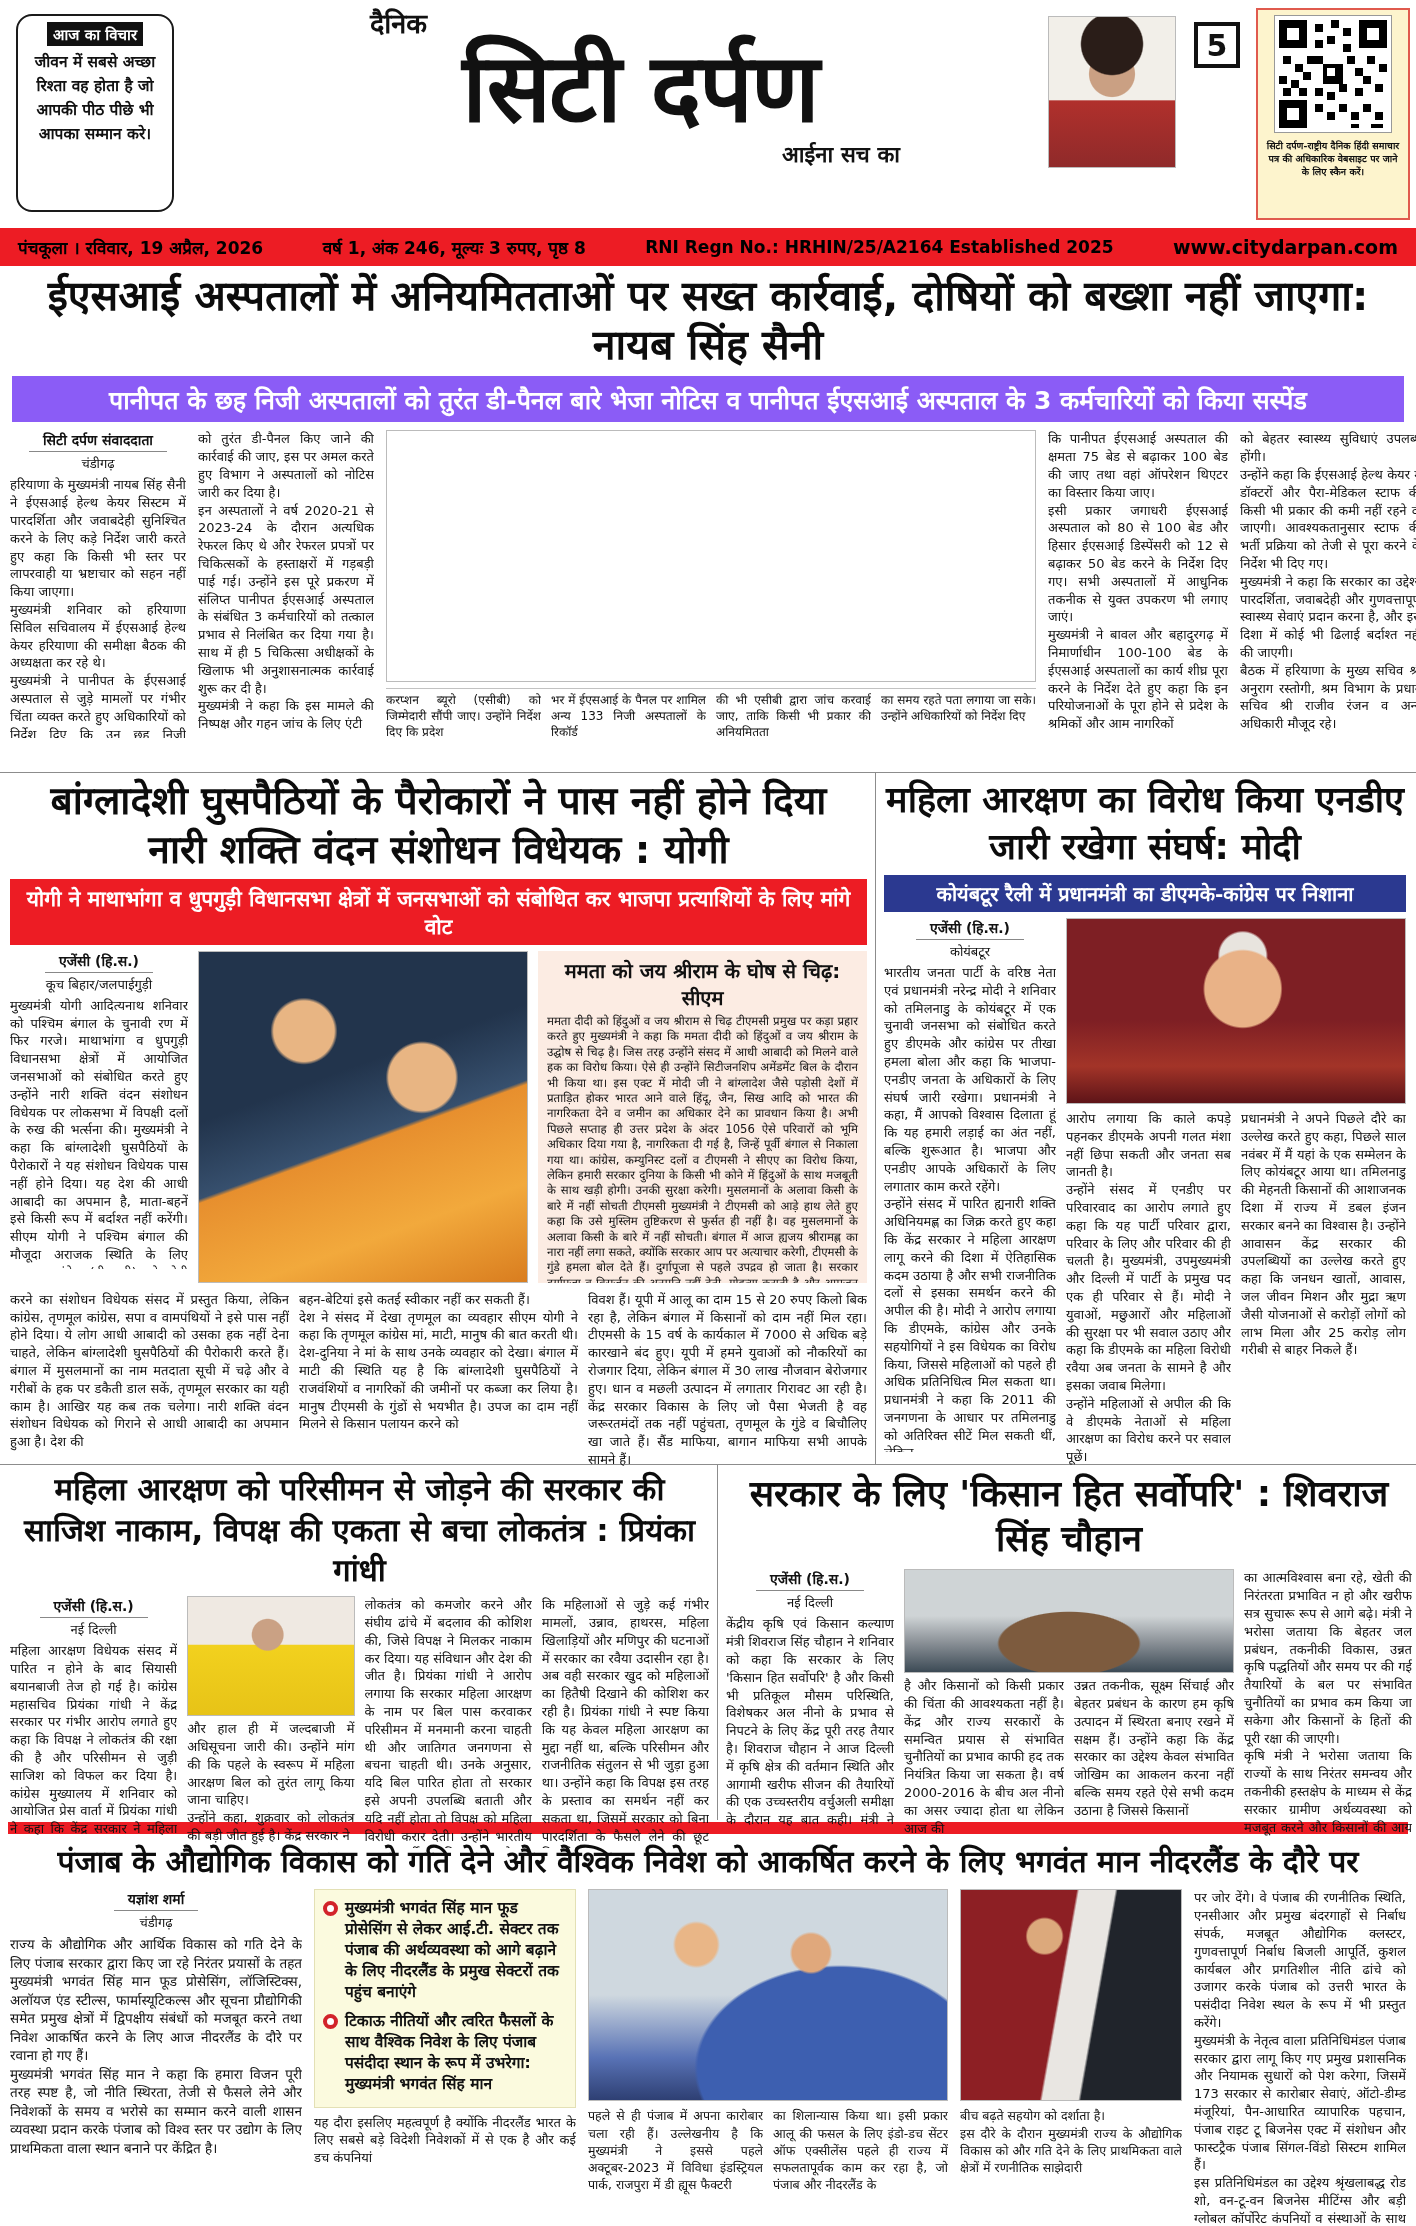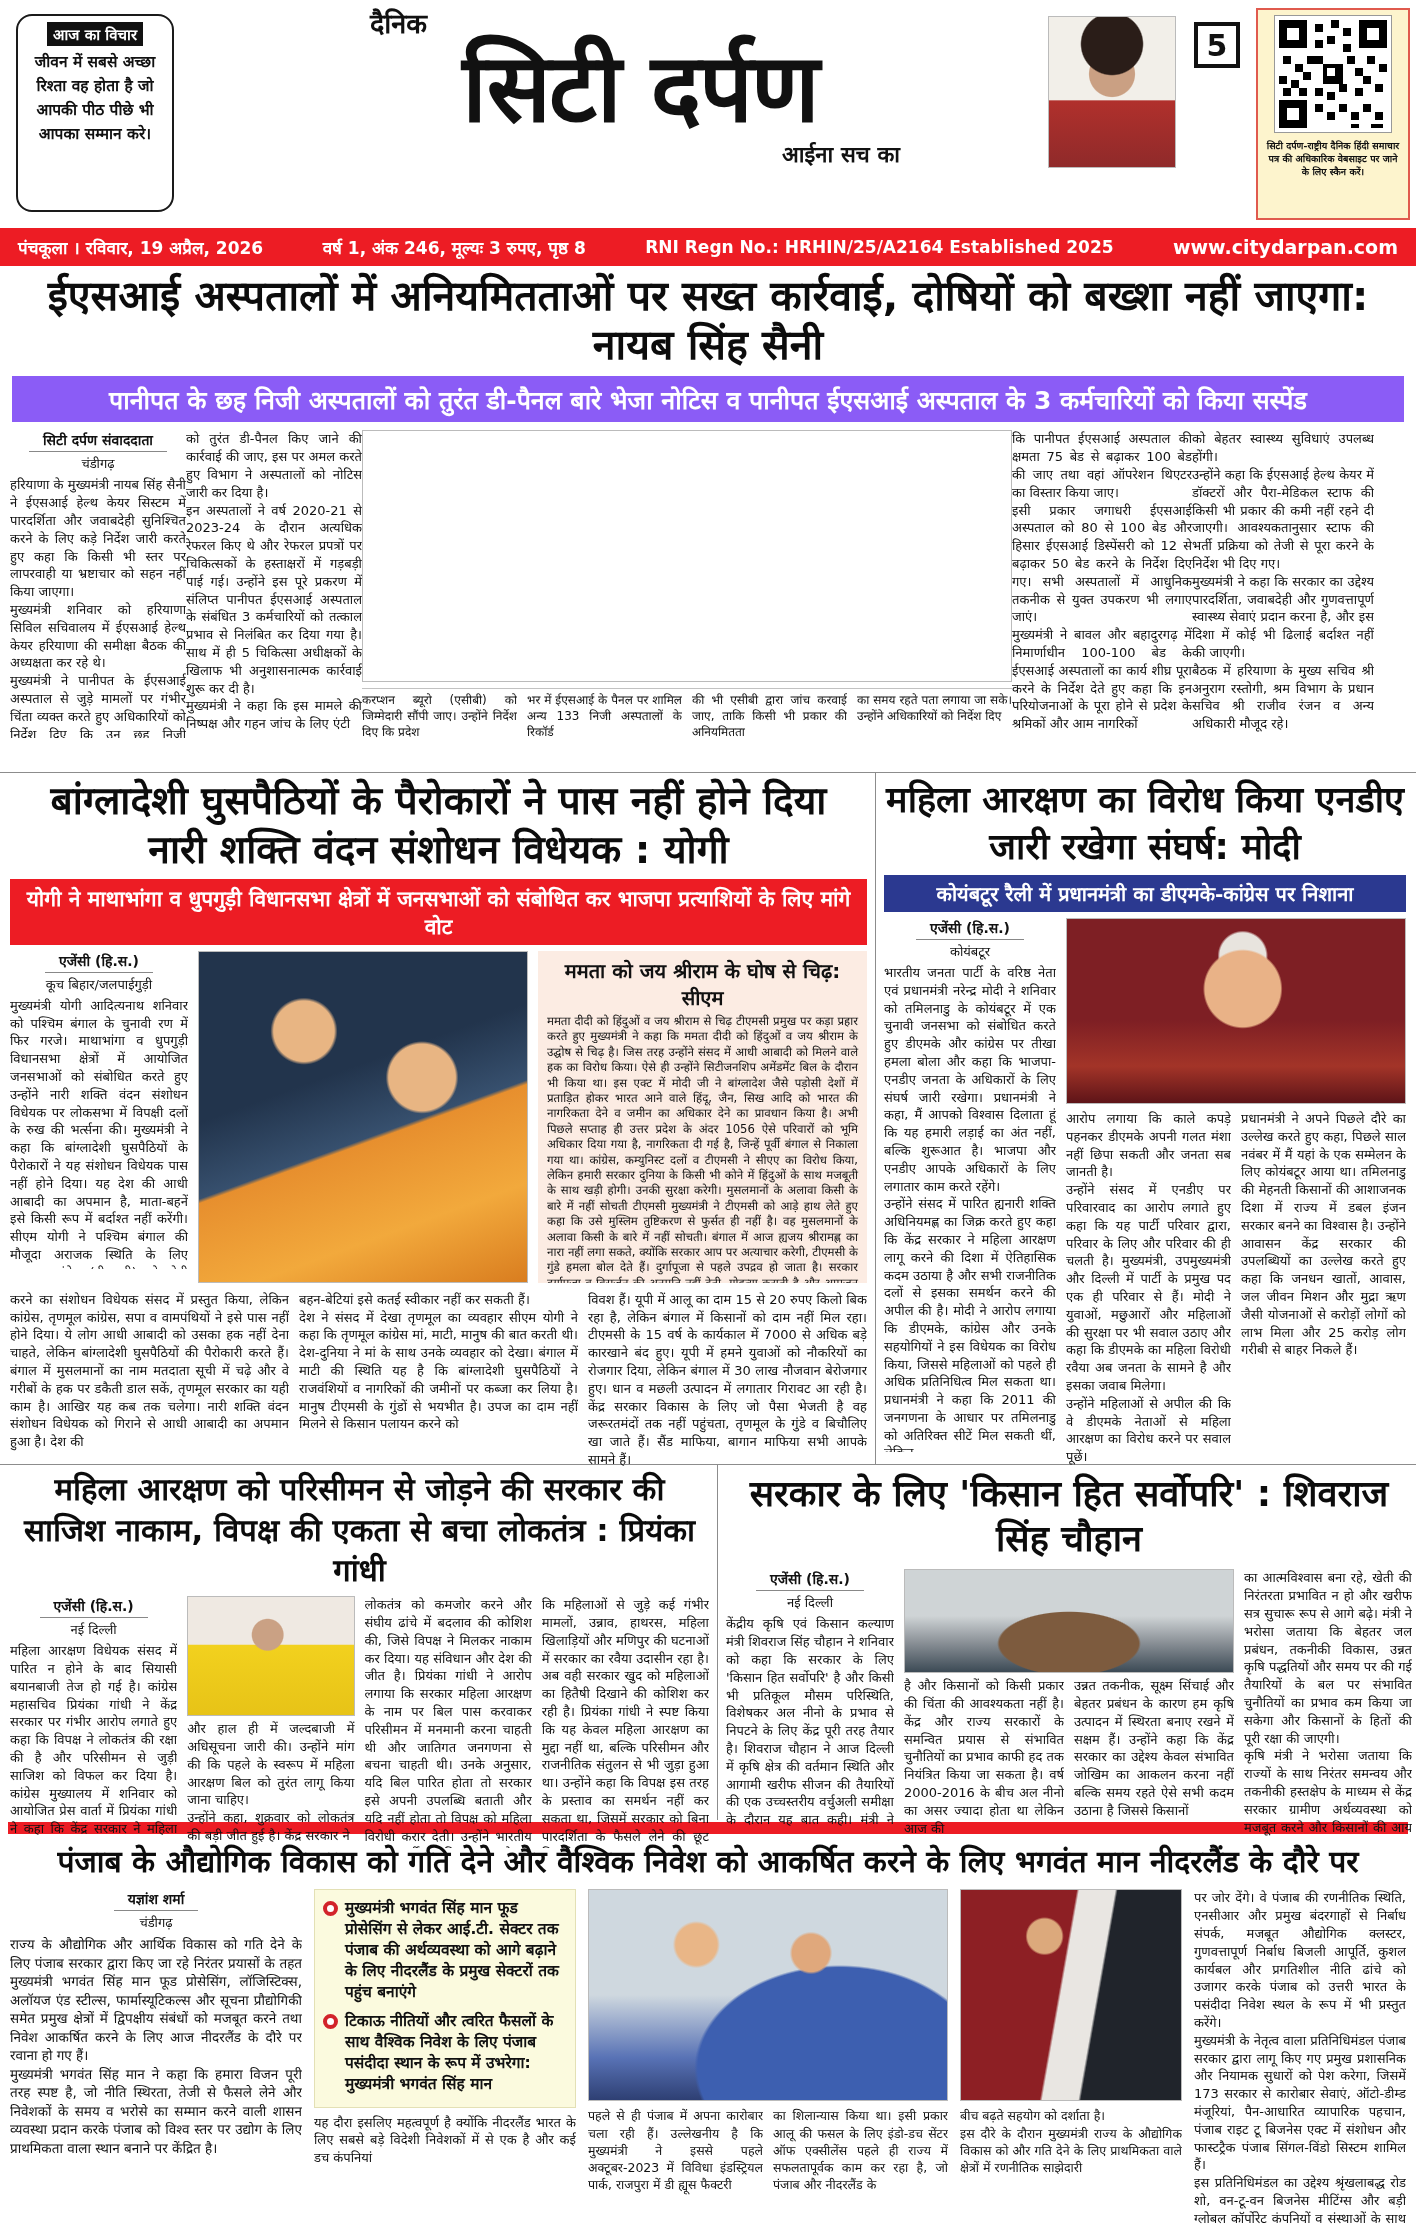--- a/index.html
+++ b/index.html
@@ -18,37 +18,37 @@
   .editor-photo { position:absolute; left:1048px; top:16px; width:128px; height:152px;
     background: radial-gradient(circle at 50% 18%, #2a1d18 0 22%, transparent 23%),
                 radial-gradient(circle at 50% 38%, #caa083 0 20%, transparent 21%),
                 linear-gradient(180deg,#f2efe9 0 55%, #b0302c 56%, #8f2a2a 100%); border:1px solid #ccc; }
   .page-badge { position:absolute; left:1194px; top:22px; width:46px; height:46px; border:4px solid #111; font-size:30px; font-weight:800; display:flex; align-items:center; justify-content:center; }
   .qr-panel { position:absolute; right:6px; top:8px; width:154px; height:212px; background:#fdf4cd; border:2px solid #e05a4e; padding:5px 6px; text-align:center; }
   .qr-code { width:118px; height:118px; background:#fff; border:1px solid #999; display:inline-block; }
   .qr-caption { font-size:9.5px; line-height:1.35; font-weight:bold; margin-top:3px; }
 
   
-  .dateline { height:38px; background:#ed1c24; color:#ffffff; display:flex; align-items:center; justify-content:space-between; padding:0 18px; font-weight:800; font-size:17px; }
+  .dateline { height:38px; background:#ed1c24; color:#000000; display:flex; align-items:center; justify-content:space-between; padding:0 18px; font-weight:800; font-size:17px; }
   .dateline .www { font-size:19px; }
 
   
   .headline { font-weight:800; text-align:center; color:#0c0c0c; }
   .strip { color:#fff; font-weight:800; text-align:center; }
   .byline { text-align:center; margin-bottom:4px; }
   .byline .auth { font-weight:800; font-size:14px; border-bottom:1px solid #888; display:inline-block; padding:0 14px 2px; }
   .byline .plc { font-size:13px; padding-top:2px; }
   .jt { text-align:justify; font-size:13px; line-height:1.37; overflow:hidden; white-space:pre-line; }
   .photo { border:1px solid #bbb; }
 
   
   .lead { padding:2px 10px 0; }
   .lead .headline { font-size:41px; line-height:1.2; margin:4px 0 6px; }
   .lead .strip { background:#8b5cf6; font-size:25px; padding:6px 4px; margin:0 2px 8px; }
-  .lead-body { display:flex; height:336px; }
+  .lead-body { display:flex; gap:12px; height:336px; }
   .lead-c { width:176px; flex:none; height:100%; }
   .lead-mid { width:650px; flex:none; display:flex; flex-direction:column; }
   .lead-photo { height:252px;
     background: radial-gradient(ellipse at 50% 80%, #c8b astray 0, transparent 0),
                 radial-gradient(ellipse at 50% 78%, #bfa886 0 26%, transparent 27%),
                 linear-gradient(180deg,#43423f 0 30%, #5c5047 55%, #37322c 100%); }
   .lead-captions { display:flex; gap:10px; margin-top:6px; border-top:1px solid #c2c2c2; padding-top:4px; flex:1; }
   .lead-captions .cap { flex:1; font-size:12px; line-height:1.3; text-align:justify; overflow:hidden; }
   .lead-c5 { width:180px; flex:none; }
   .lead-c6 { width:182px; flex:none; }

